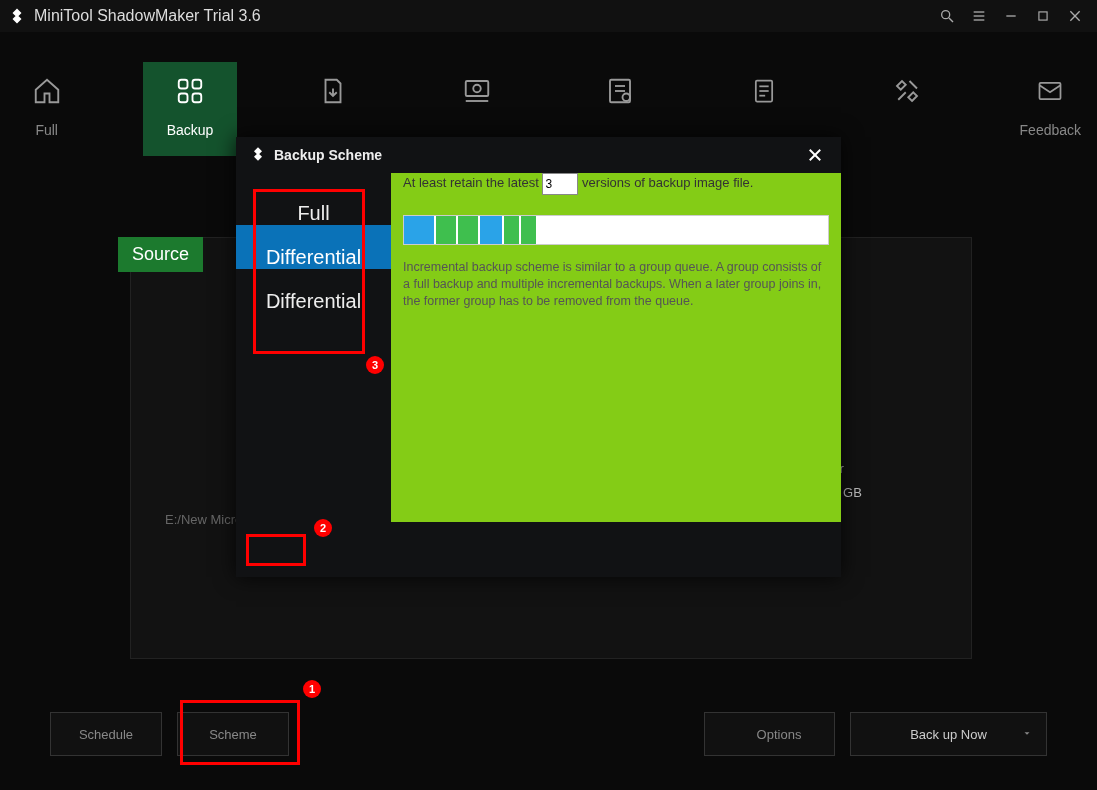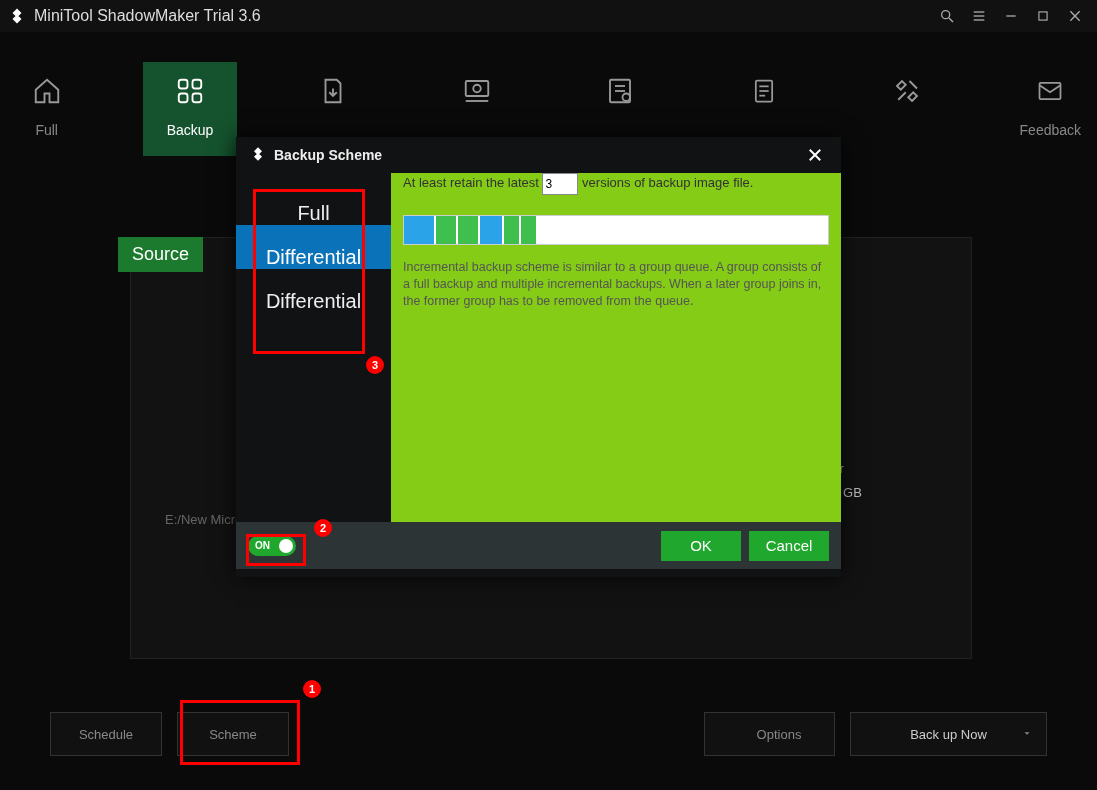--- a/index.html
+++ b/index.html
@@ -496,32 +496,20 @@
             <div class="pb-gap"></div>
           <div class="pb-seg pb-blue" style="width:22px"></div>
             <div class="pb-gap"></div>
           <div class="pb-seg pb-green" style="width:15px"></div>
             <div class="pb-gap"></div>
           <div class="pb-seg pb-green" style="width:15px"></div>
         </div>
         <div class="scheme-desc">Incremental backup scheme is similar to a group queue. A group consists of a full backup and multiple incremental backups. When a later group joins in, the former group has to be removed from the queue.</div>
       </div>
     </div>
-    <div class="modal-footer">
-      <div class="toggle">
-        <span class="tlabel">ON</span>
-        <span class="knob"></span>
-      </div>
-      <div class="mf-btn mf-ok">
-          <span>OK</span>
-        </div>
-      <div class="mf-btn">
-          <span>Cancel</span>
-        </div>
-    </div>
   </div>
 
   <div class="highlight-box hl-1"></div>
   <div class="hl-badge badge-1">1</div>
   <div class="highlight-box hl-2"></div>
   <div class="hl-badge badge-2">2</div>
   <div class="highlight-box hl-3"></div>
   <div class="hl-badge badge-3">3</div>
 
 </div>

